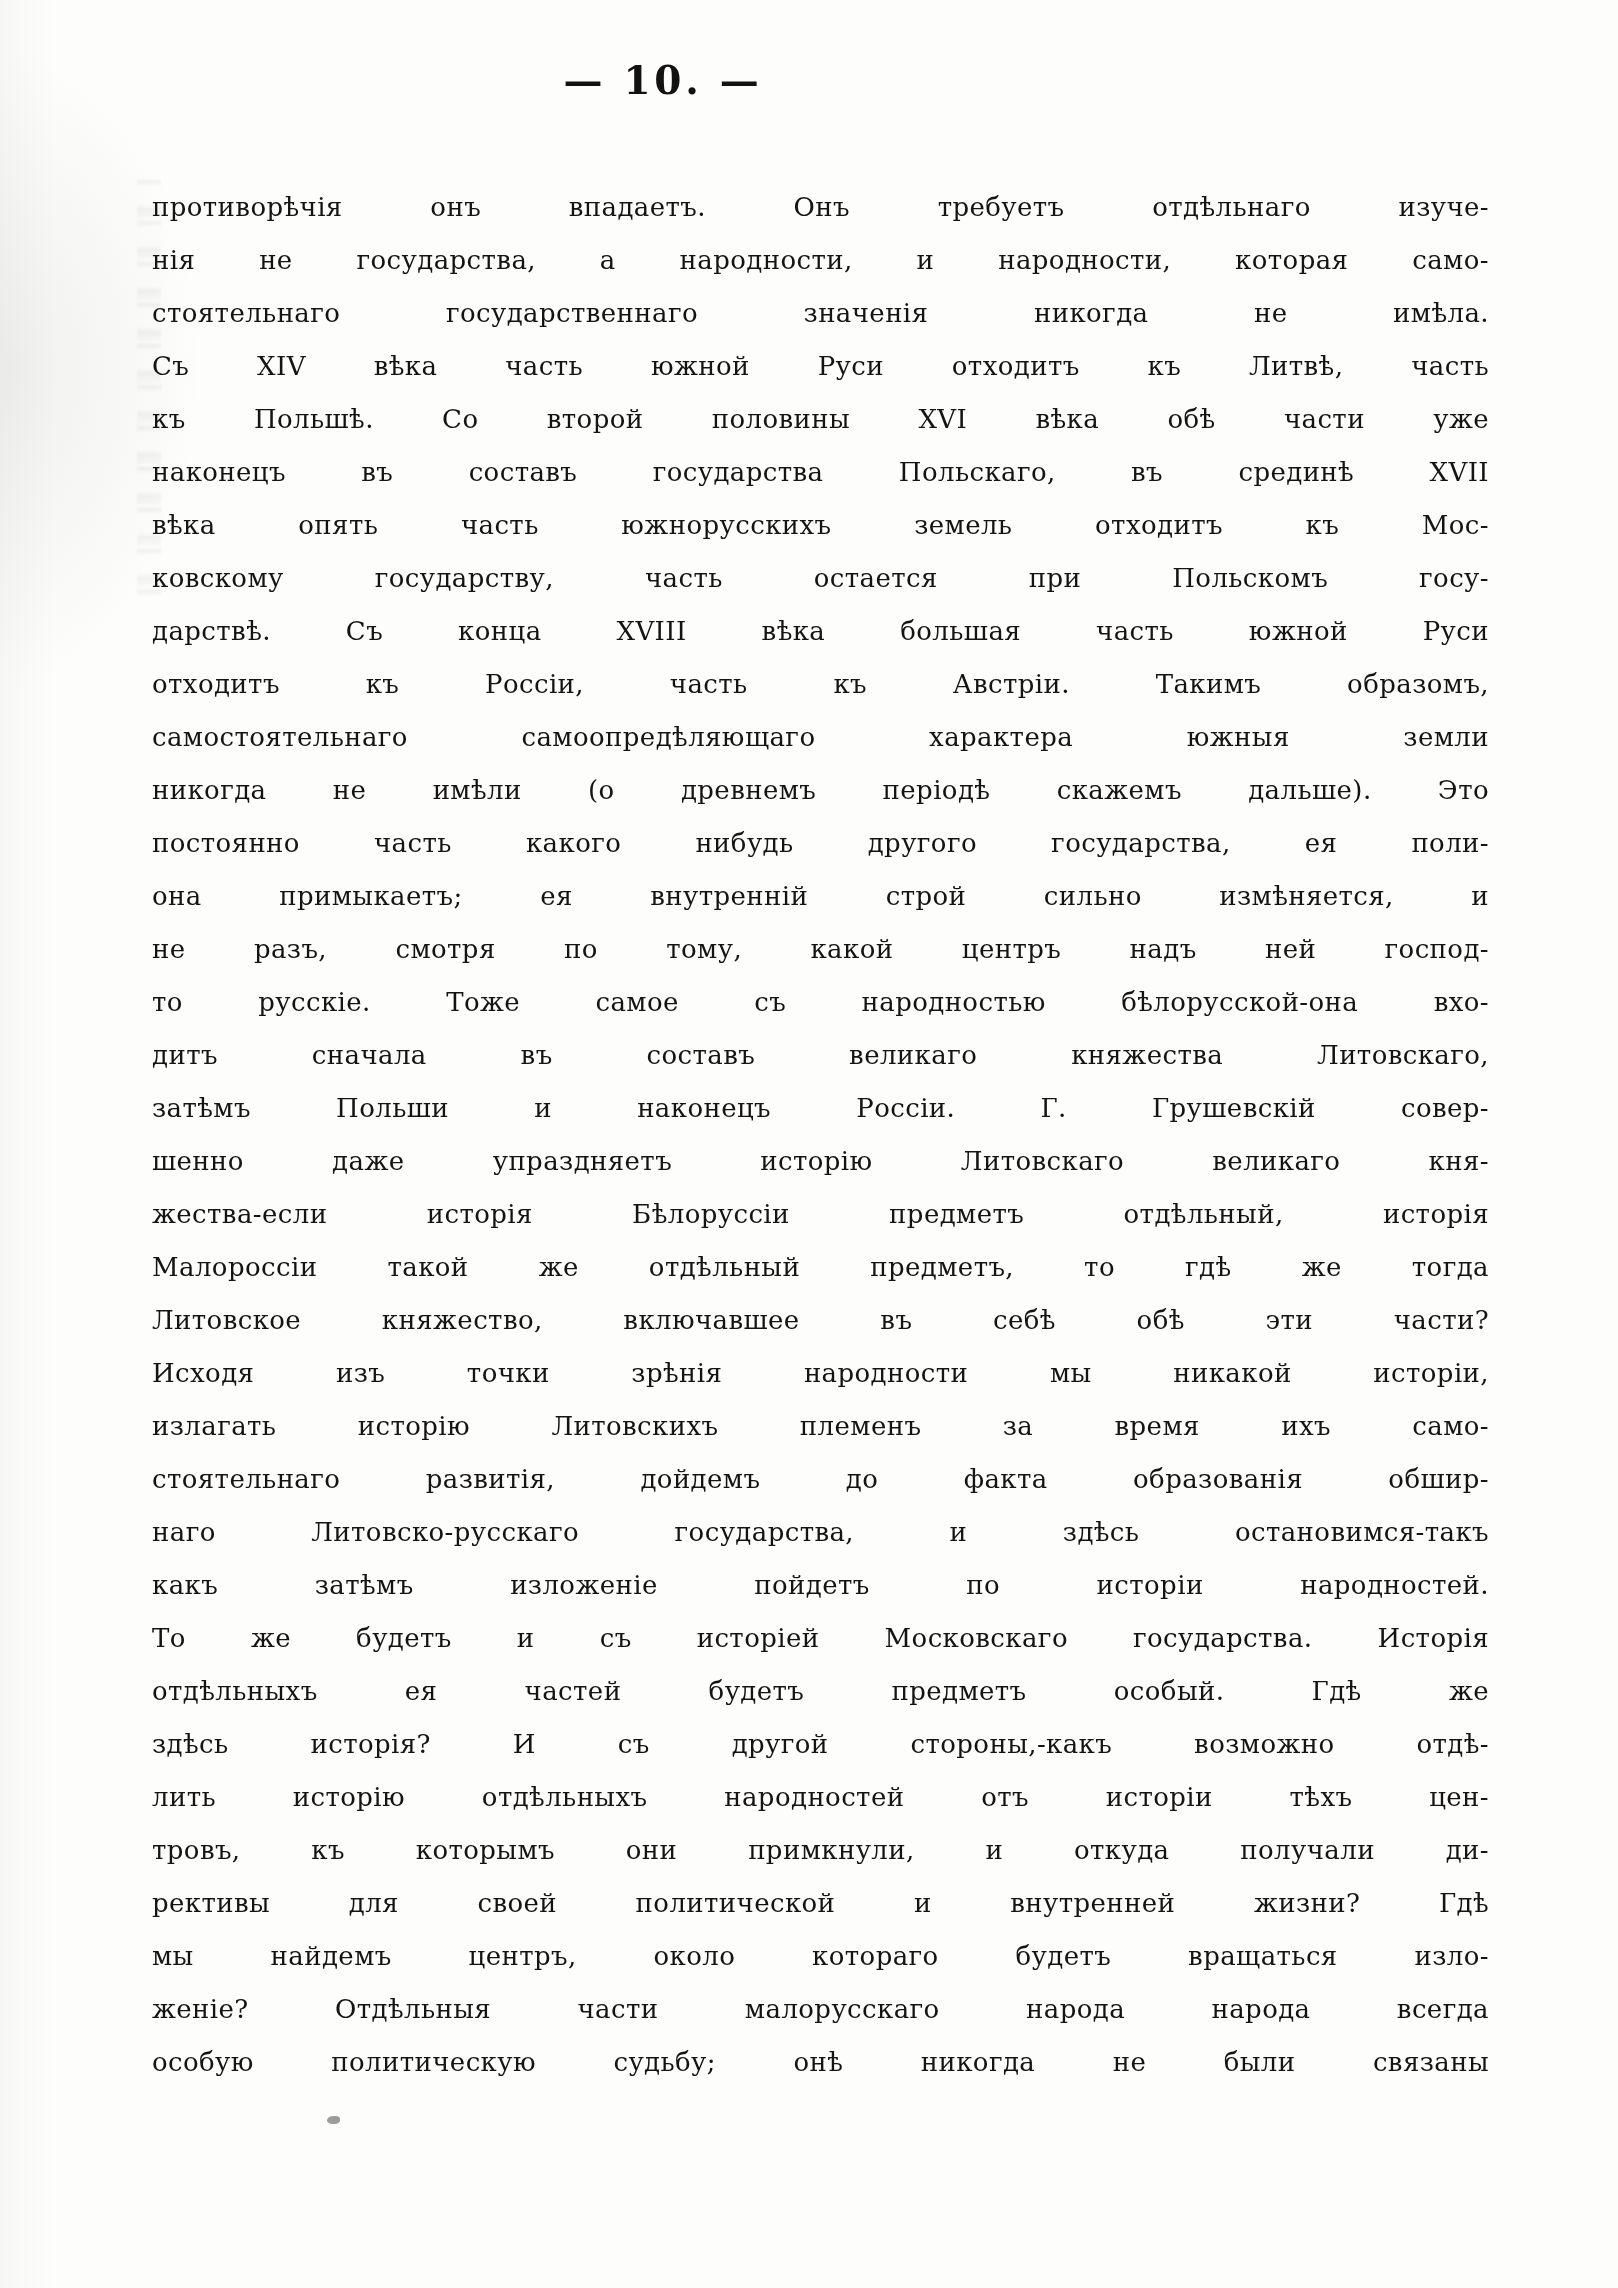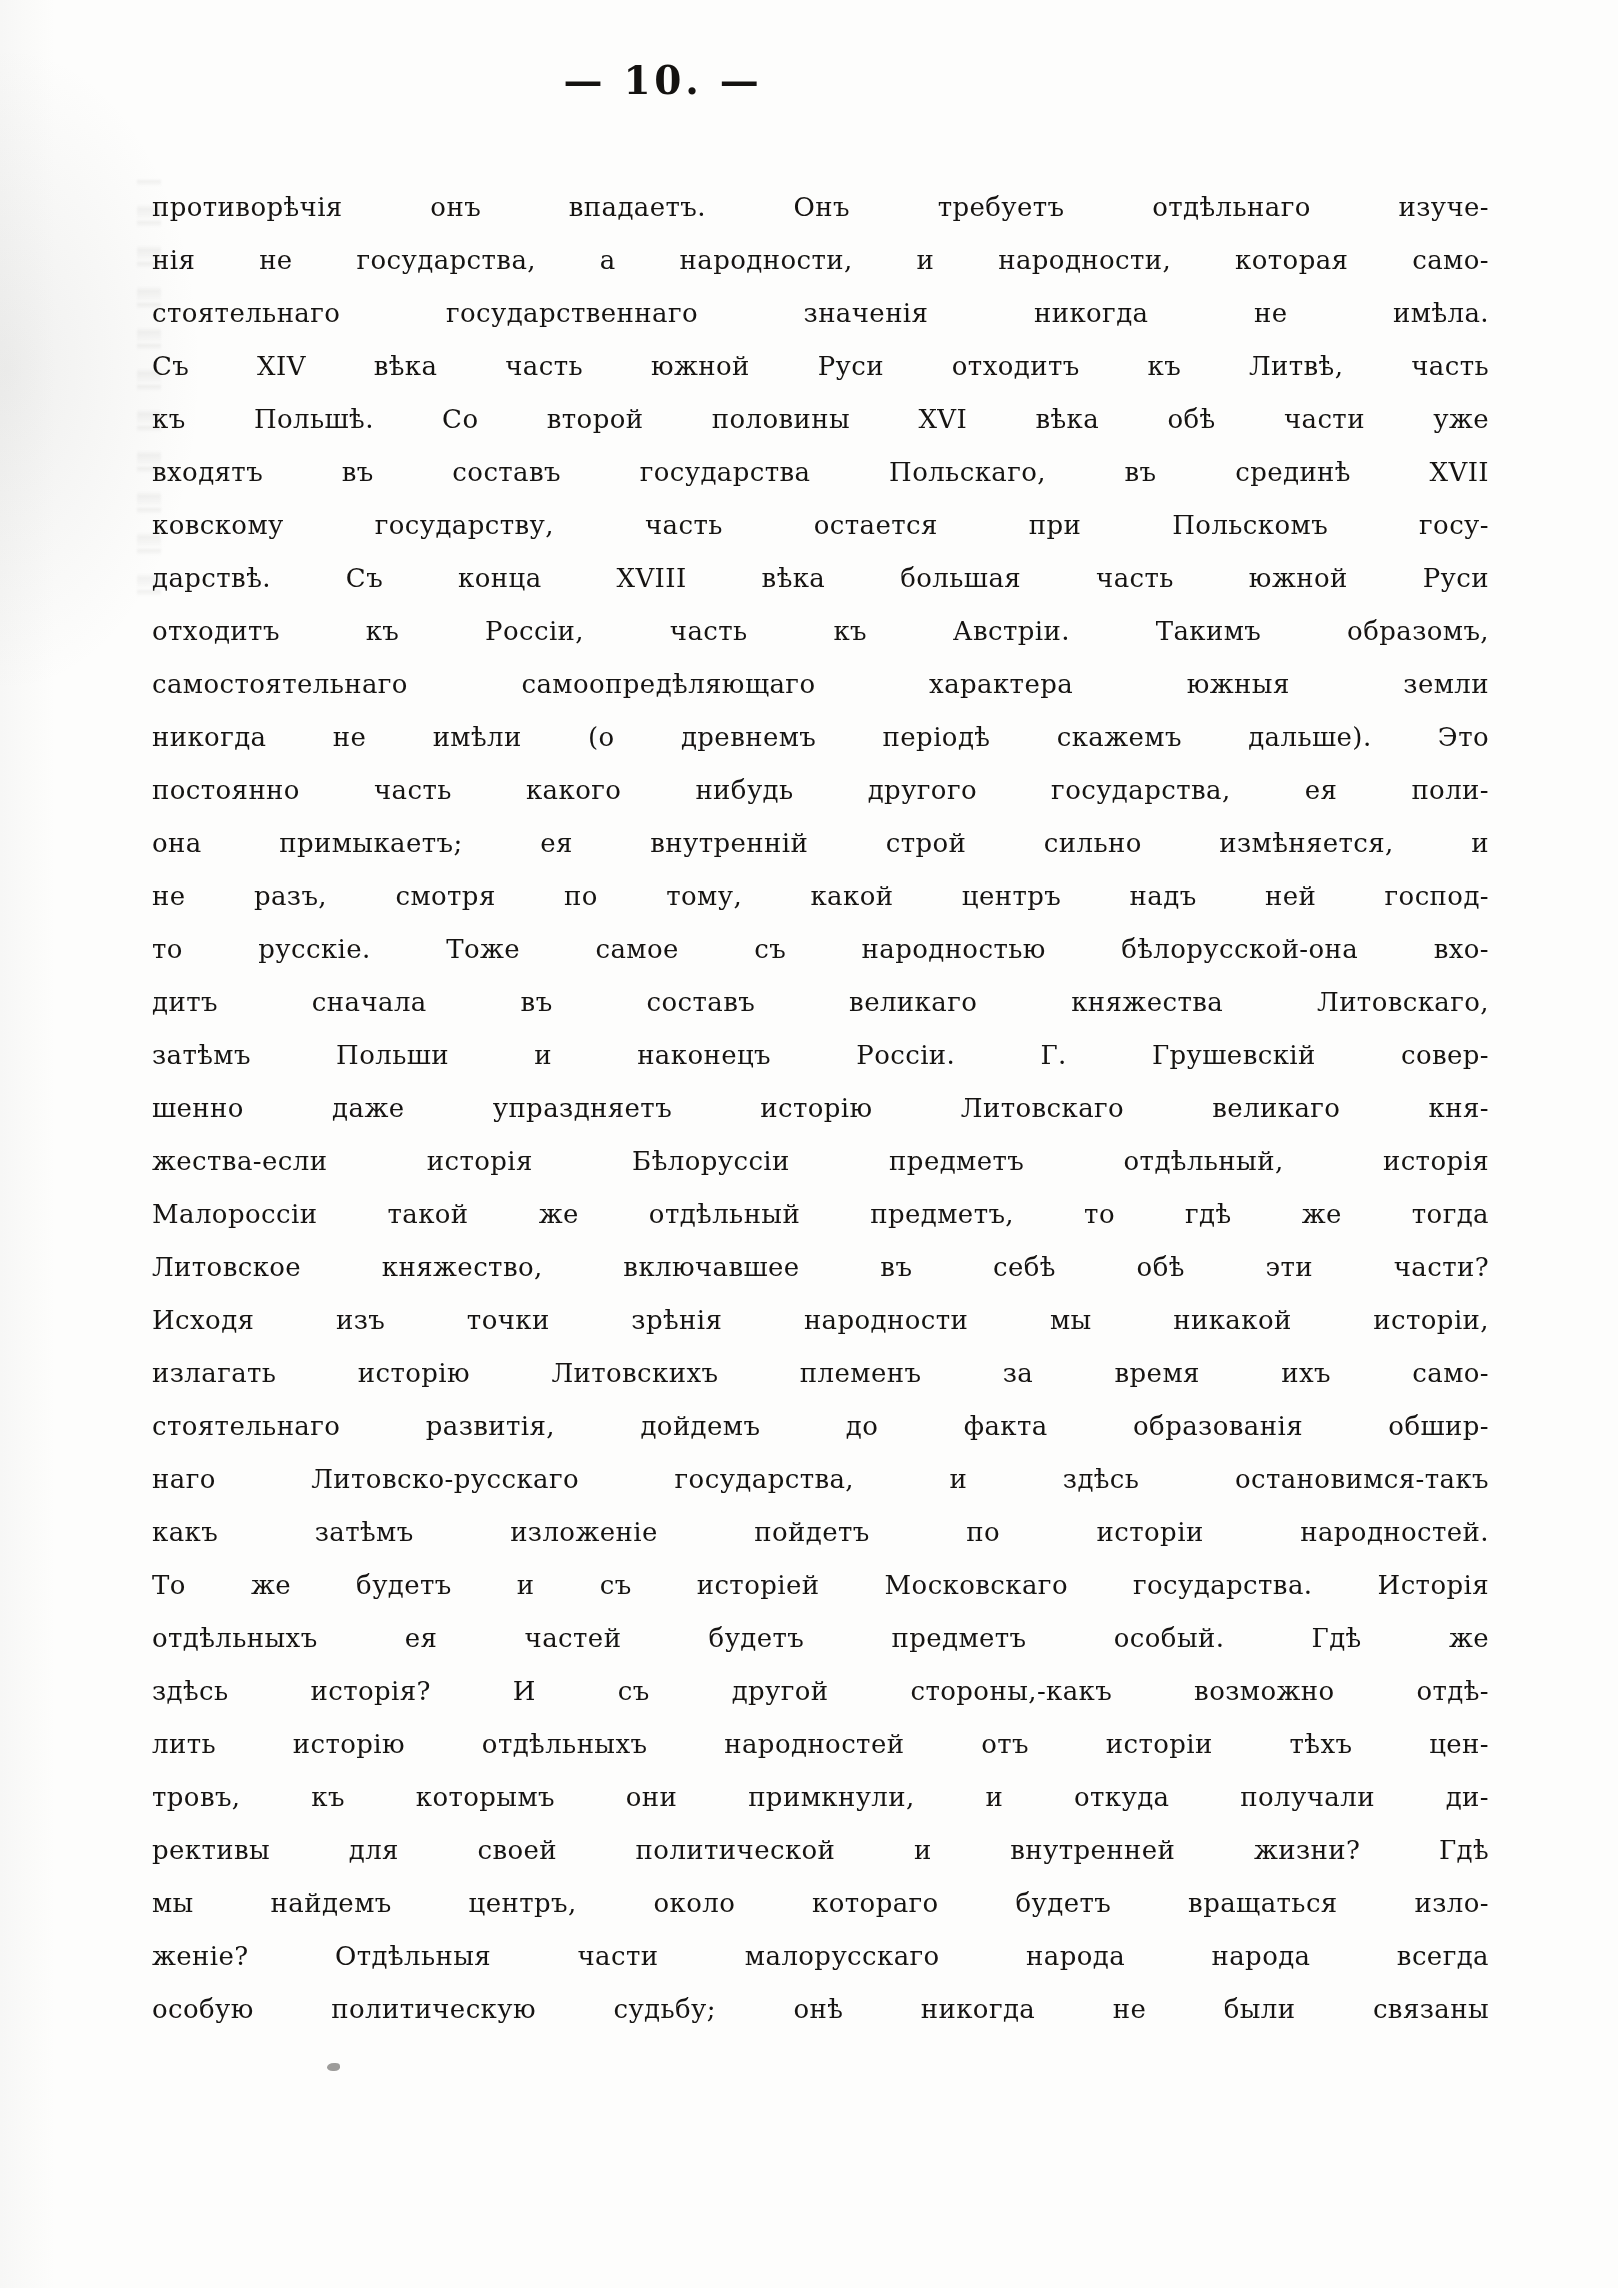--- a/index.html
+++ b/index.html
@@ -82,21 +82,22 @@
 
 <div class="page">
   <div class="margin-noise"></div>
   <div class="page-number">— 10. —</div>
   <div class="text-block">
       <div class="line">противорѣчія онъ впадаетъ. Онъ требуетъ отдѣльнаго изуче-</div>
       <div class="line">нія не государства, а народности, и народности, которая само-</div>
       <div class="line">стоятельнаго государственнаго значенія никогда не имѣла.</div>
       <div class="line">Съ XIV вѣка часть южной Руси отходитъ къ Литвѣ, часть</div>
       <div class="line">къ Польшѣ. Со второй половины XVI вѣка обѣ части уже</div>
-      <div class="line">входятъ въ составъ государства Польскаго, въ срединѣ XVII</div>
+      <div class="line">наконецъ въ составъ государства Польскаго, въ срединѣ XVII</div>
+      <div class="line">вѣка опять часть южнорусскихъ земель отходитъ къ Мос-</div>
       <div class="line">ковскому государству, часть остается при Польскомъ госу-</div>
       <div class="line">дарствѣ. Съ конца XVIII вѣка большая часть южной Руси</div>
       <div class="line">отходитъ къ Россіи, часть къ Австріи. Такимъ образомъ,</div>
       <div class="line">самостоятельнаго самоопредѣляющаго характера южныя земли</div>
       <div class="line">никогда не имѣли (о древнемъ періодѣ скажемъ дальше). Это</div>
       <div class="line">постоянно часть какого нибудь другого государства, ея поли-</div>
       <div class="line">она примыкаетъ; ея внутренній строй сильно измѣняется, и</div>
       <div class="line">не разъ, смотря по тому, какой центръ надъ ней господ-</div>
       <div class="line">то русскіе. Тоже самое съ народностью бѣлорусской-она вхо-</div>
       <div class="line">дитъ сначала въ составъ великаго княжества Литовскаго,</div>

